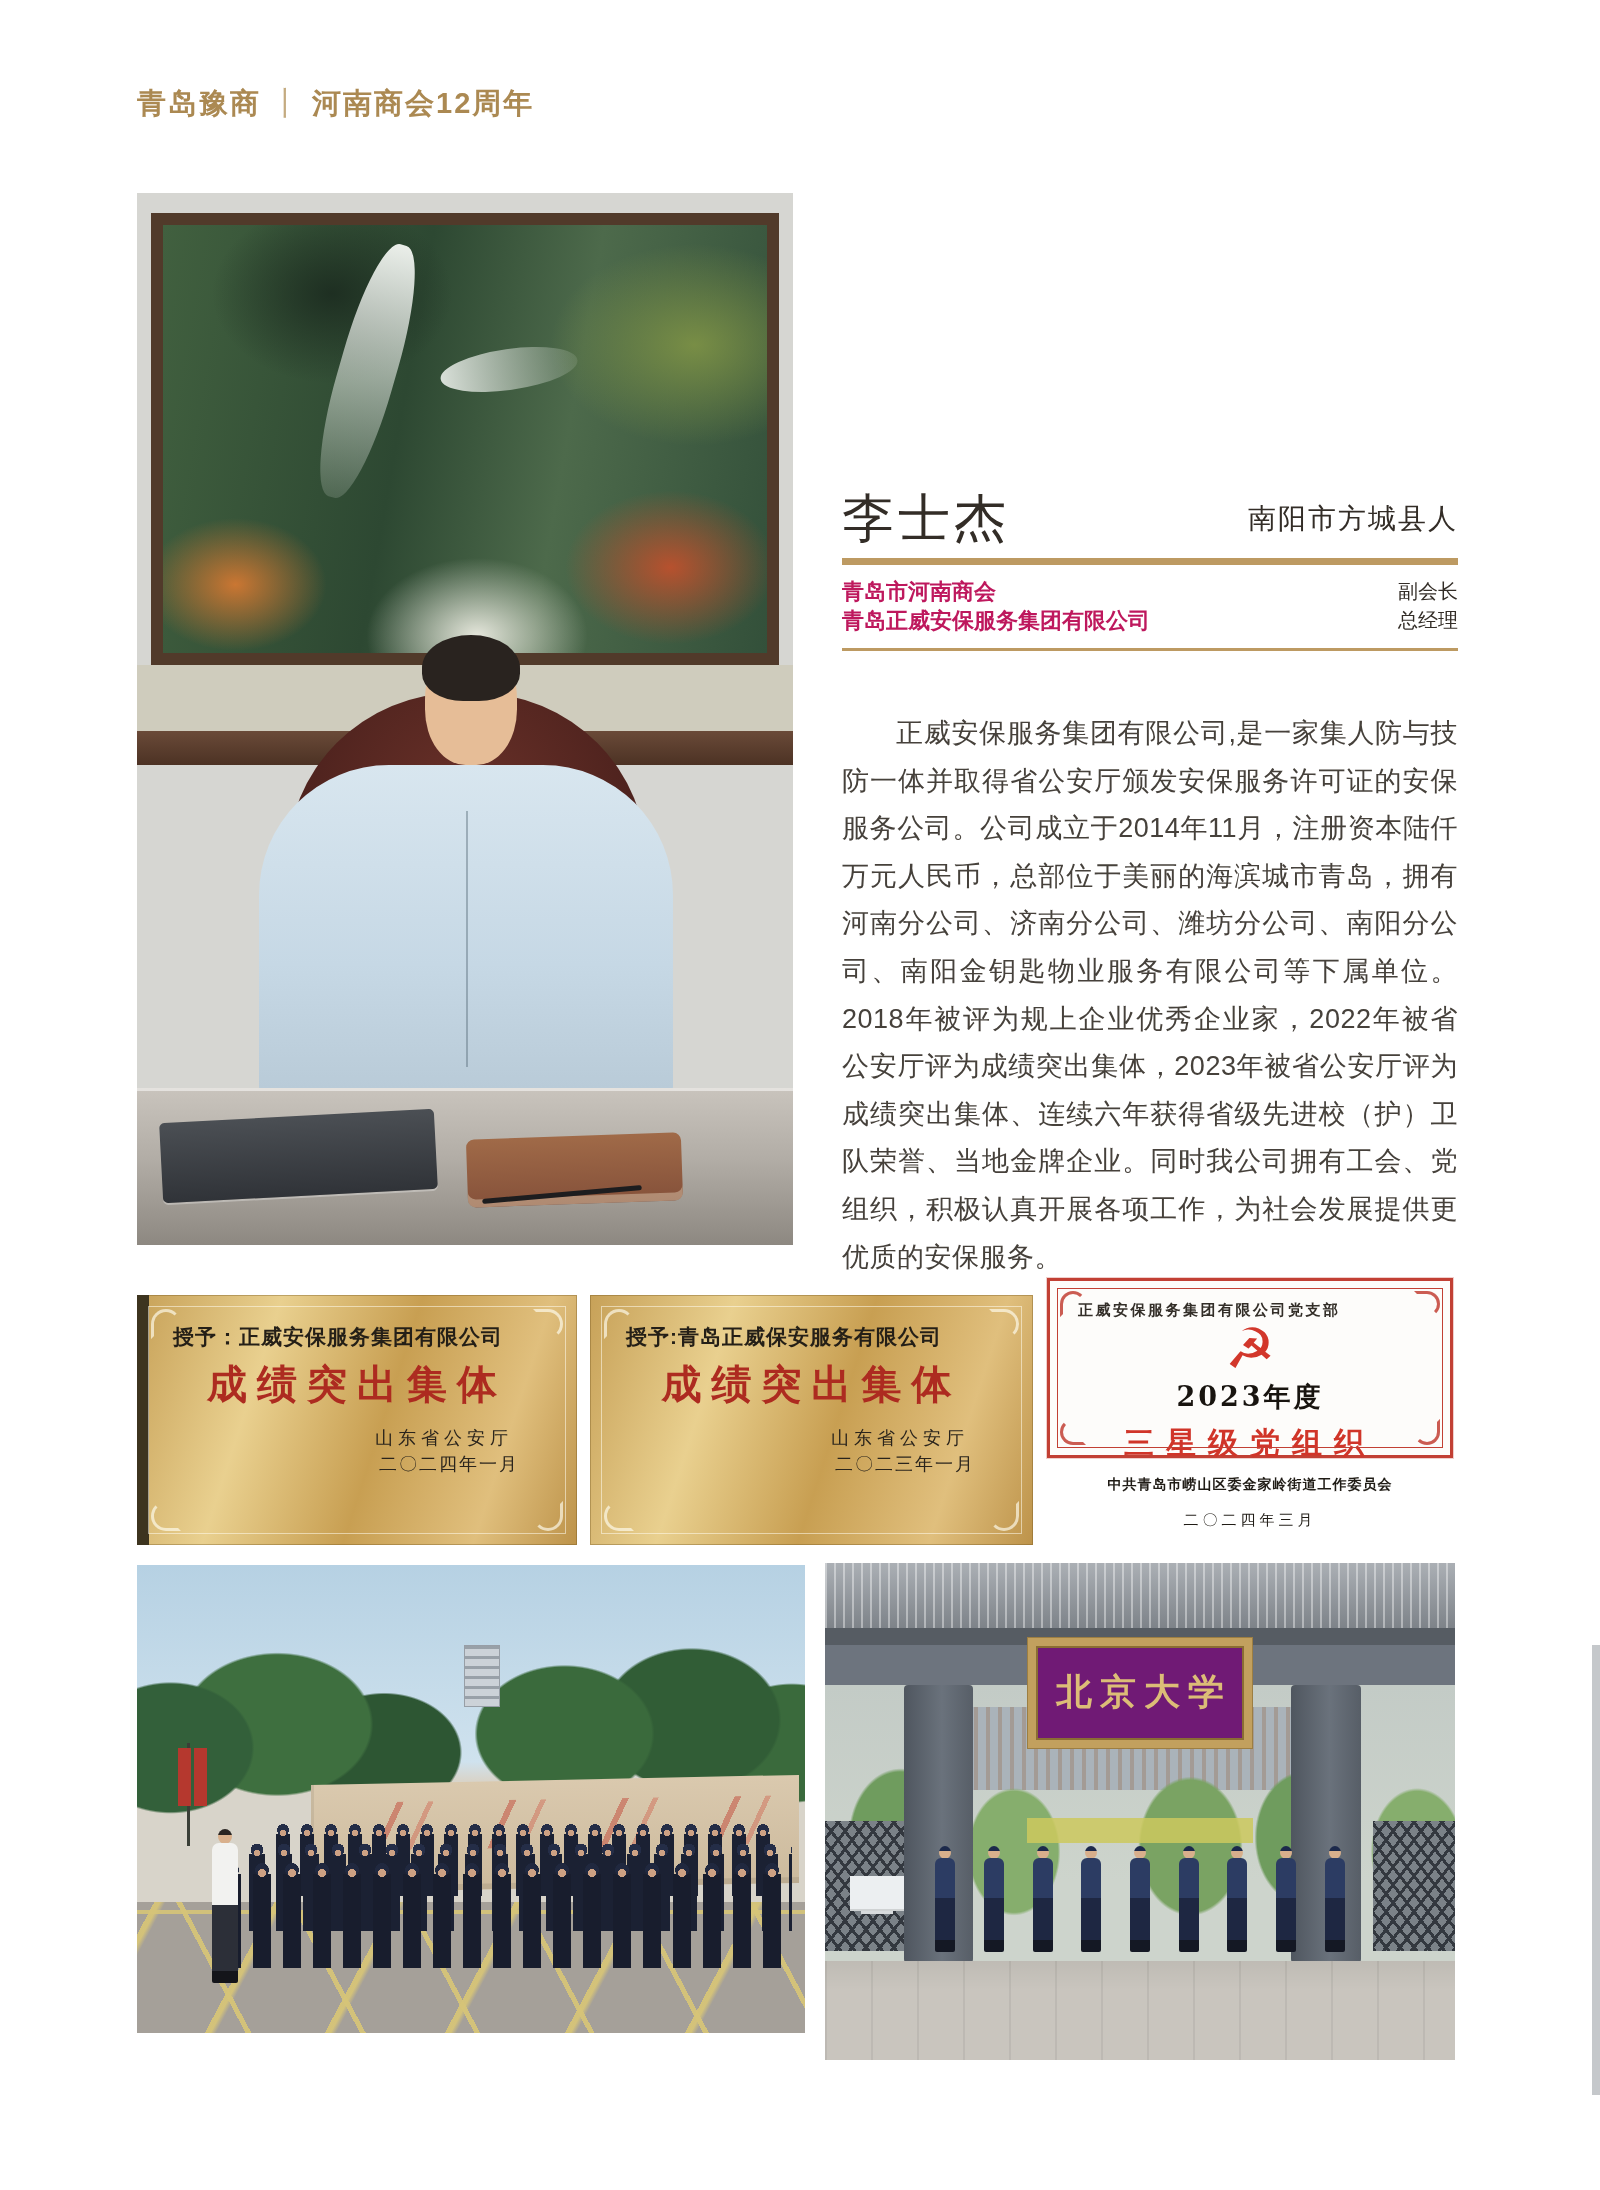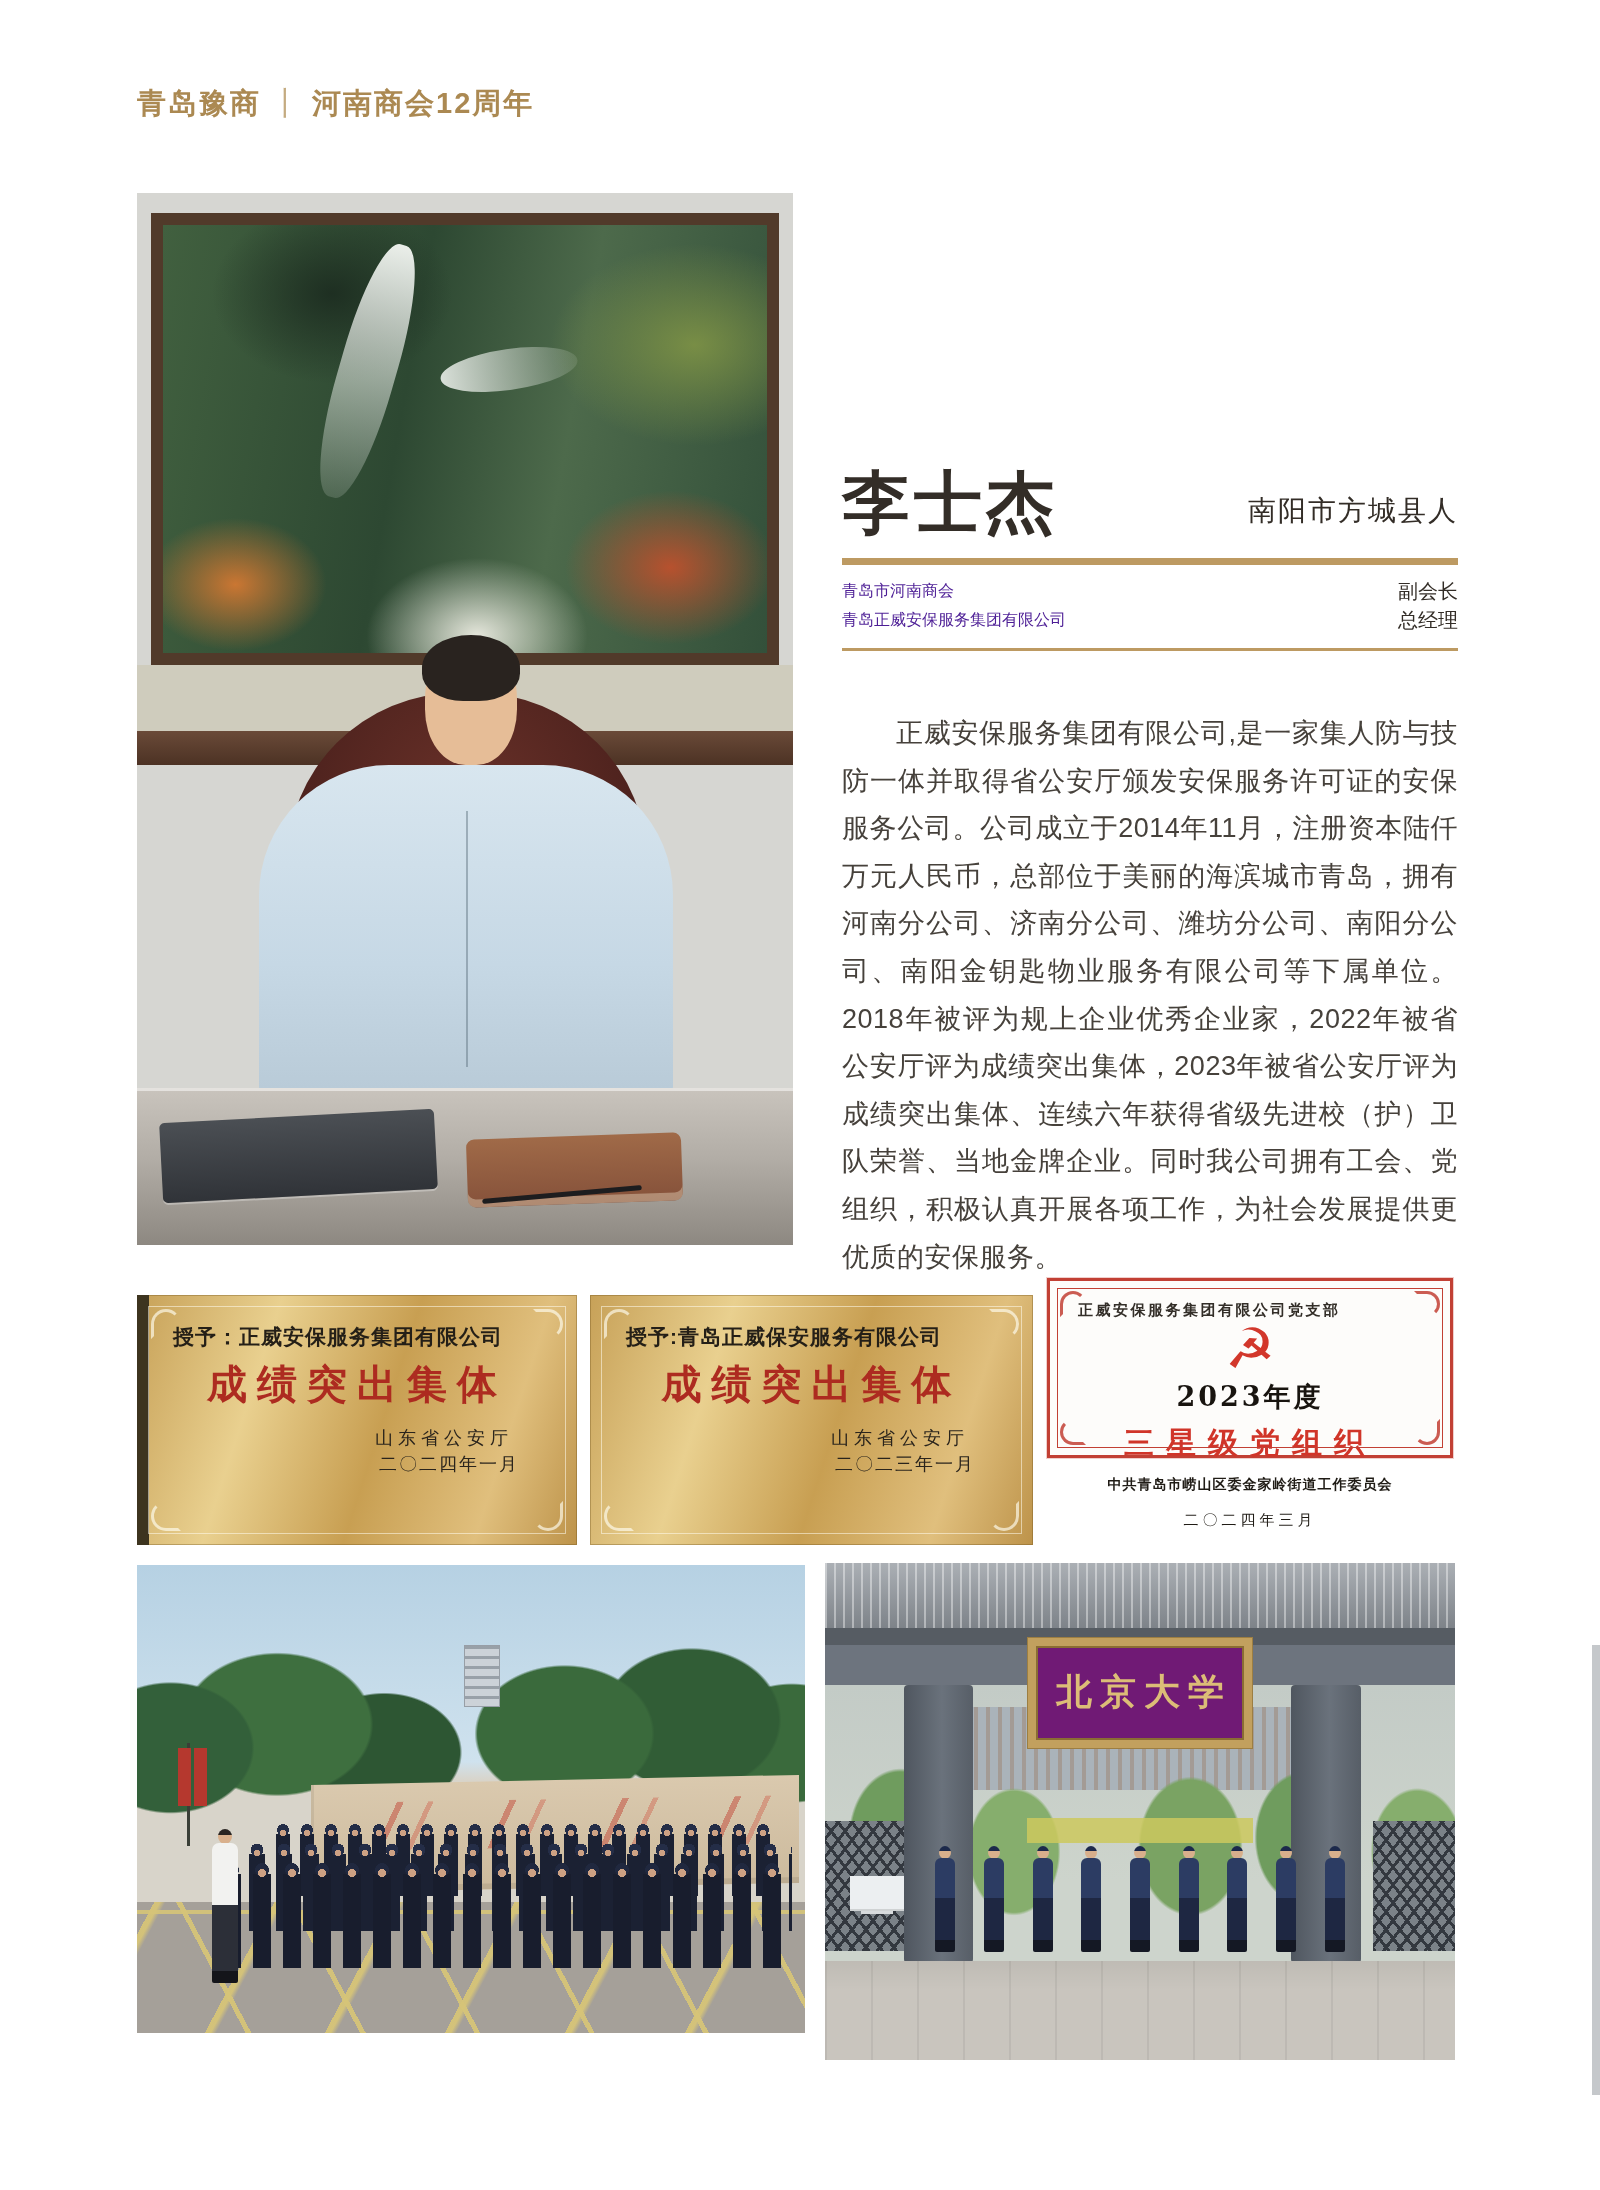--- a/index.html
+++ b/index.html
@@ -52,26 +52,26 @@
         box-shadow:0 2px 0 rgba(255,255,255,.3);}
   .notebook{position:absolute;left:330px;top:48px;width:215px;height:68px;border-radius:8px;
         background:linear-gradient(180deg,#a06a48,#85513a);transform:rotate(-2deg);
         box-shadow:inset 0 -8px 0 rgba(255,245,220,.35);}
   .pen{position:absolute;left:345px;top:104px;width:160px;height:5px;background:#1d1d1f;
         transform:rotate(-5deg);border-radius:3px;}
 
   
   .name-row{position:absolute;left:842px;top:468px;width:616px;display:flex;
             align-items:flex-end;justify-content:space-between;}
-  .person-name{font-size:68px;font-weight:700;color:#332d27;letter-spacing:4px;line-height:1;}
+  .person-name{font-size:52px;font-weight:400;color:#332d27;letter-spacing:4px;line-height:1;margin-top:24px;}
   .origin{font-size:28px;color:#332d27;font-weight:500;padding-bottom:6px;letter-spacing:2px;}
   .divider1{position:absolute;left:842px;top:558px;width:616px;height:7px;background:#bd9a62;}
   .aff-rows{position:absolute;left:842px;top:577px;width:616px;}
   .aff-row{display:flex;justify-content:space-between;align-items:center;height:29px;}
-  .aff-org{font-size:16px;font-weight:normal;color:#4c1d95;}
+  .aff-org{font-size:22px;font-weight:bold;color:#be185d;}
   .aff-title{font-size:20px;font-weight:500;color:#332d27;}
   .divider2{position:absolute;left:842px;top:648px;width:616px;height:3px;background:#bd9a62;}
   .bio{position:absolute;left:842px;top:710px;width:616px;font-size:27px;line-height:47.6px;
        color:#46413b;text-align:justify;text-indent:2em;letter-spacing:.5px;font-weight:400;}
 
   
   .plaque{position:absolute;box-sizing:border-box;overflow:hidden;
       background:linear-gradient(108deg,#c7a158 0%,#e9d08f 28%,#c89f52 55%,#e0bf7d 80%,#bd934a 100%);
       display:flex;flex-direction:column;align-items:center;
       box-shadow:inset 0 0 0 1px rgba(110,80,25,.35);}

